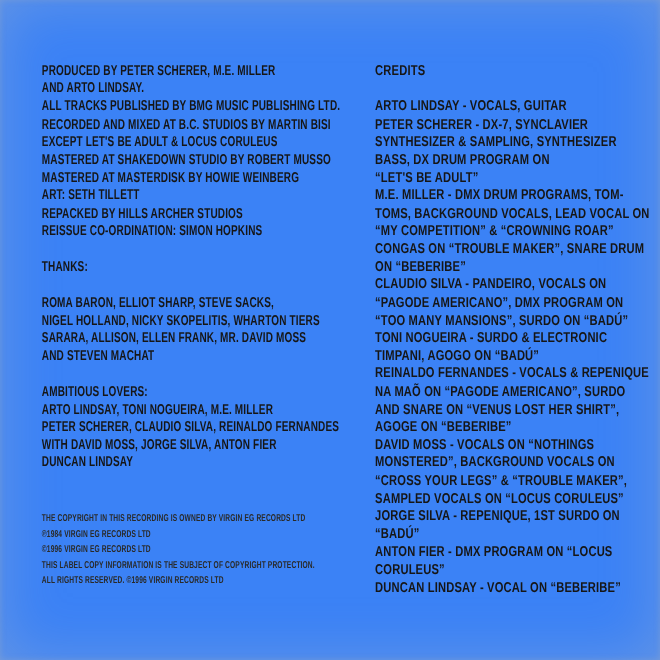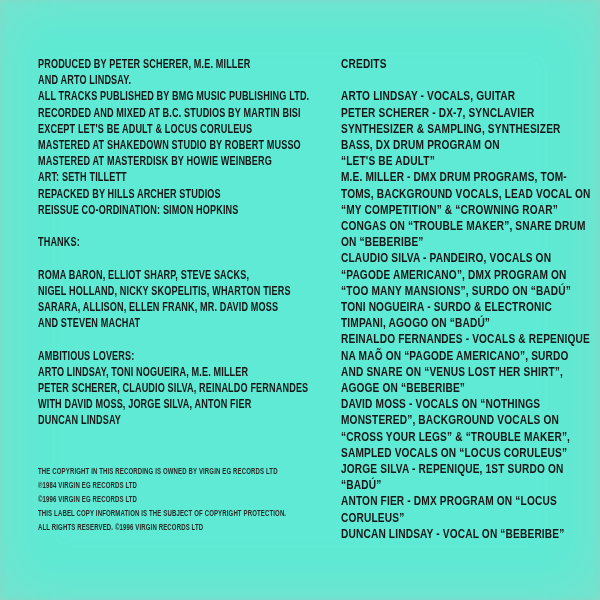--- a/index.html
+++ b/index.html
@@ -9,21 +9,21 @@
   body {
     width: 600px;
     height: 600px;
     overflow: hidden;
     font-family: "Liberation Sans", sans-serif;
   }
   .page {
     position: relative;
     width: 600px;
     height: 600px;
-    background: #5eead4;
+    background: #3b82f6;
     box-shadow: inset 0 0 55px rgba(205, 198, 185, 0.30),
                 inset 0 0 6px rgba(190, 183, 170, 0.25);
   }
   .col {
     position: absolute;
     top: 56px;
     white-space: nowrap;
     font-weight: 700;
     color: #161616;
     font-size: 13px;

